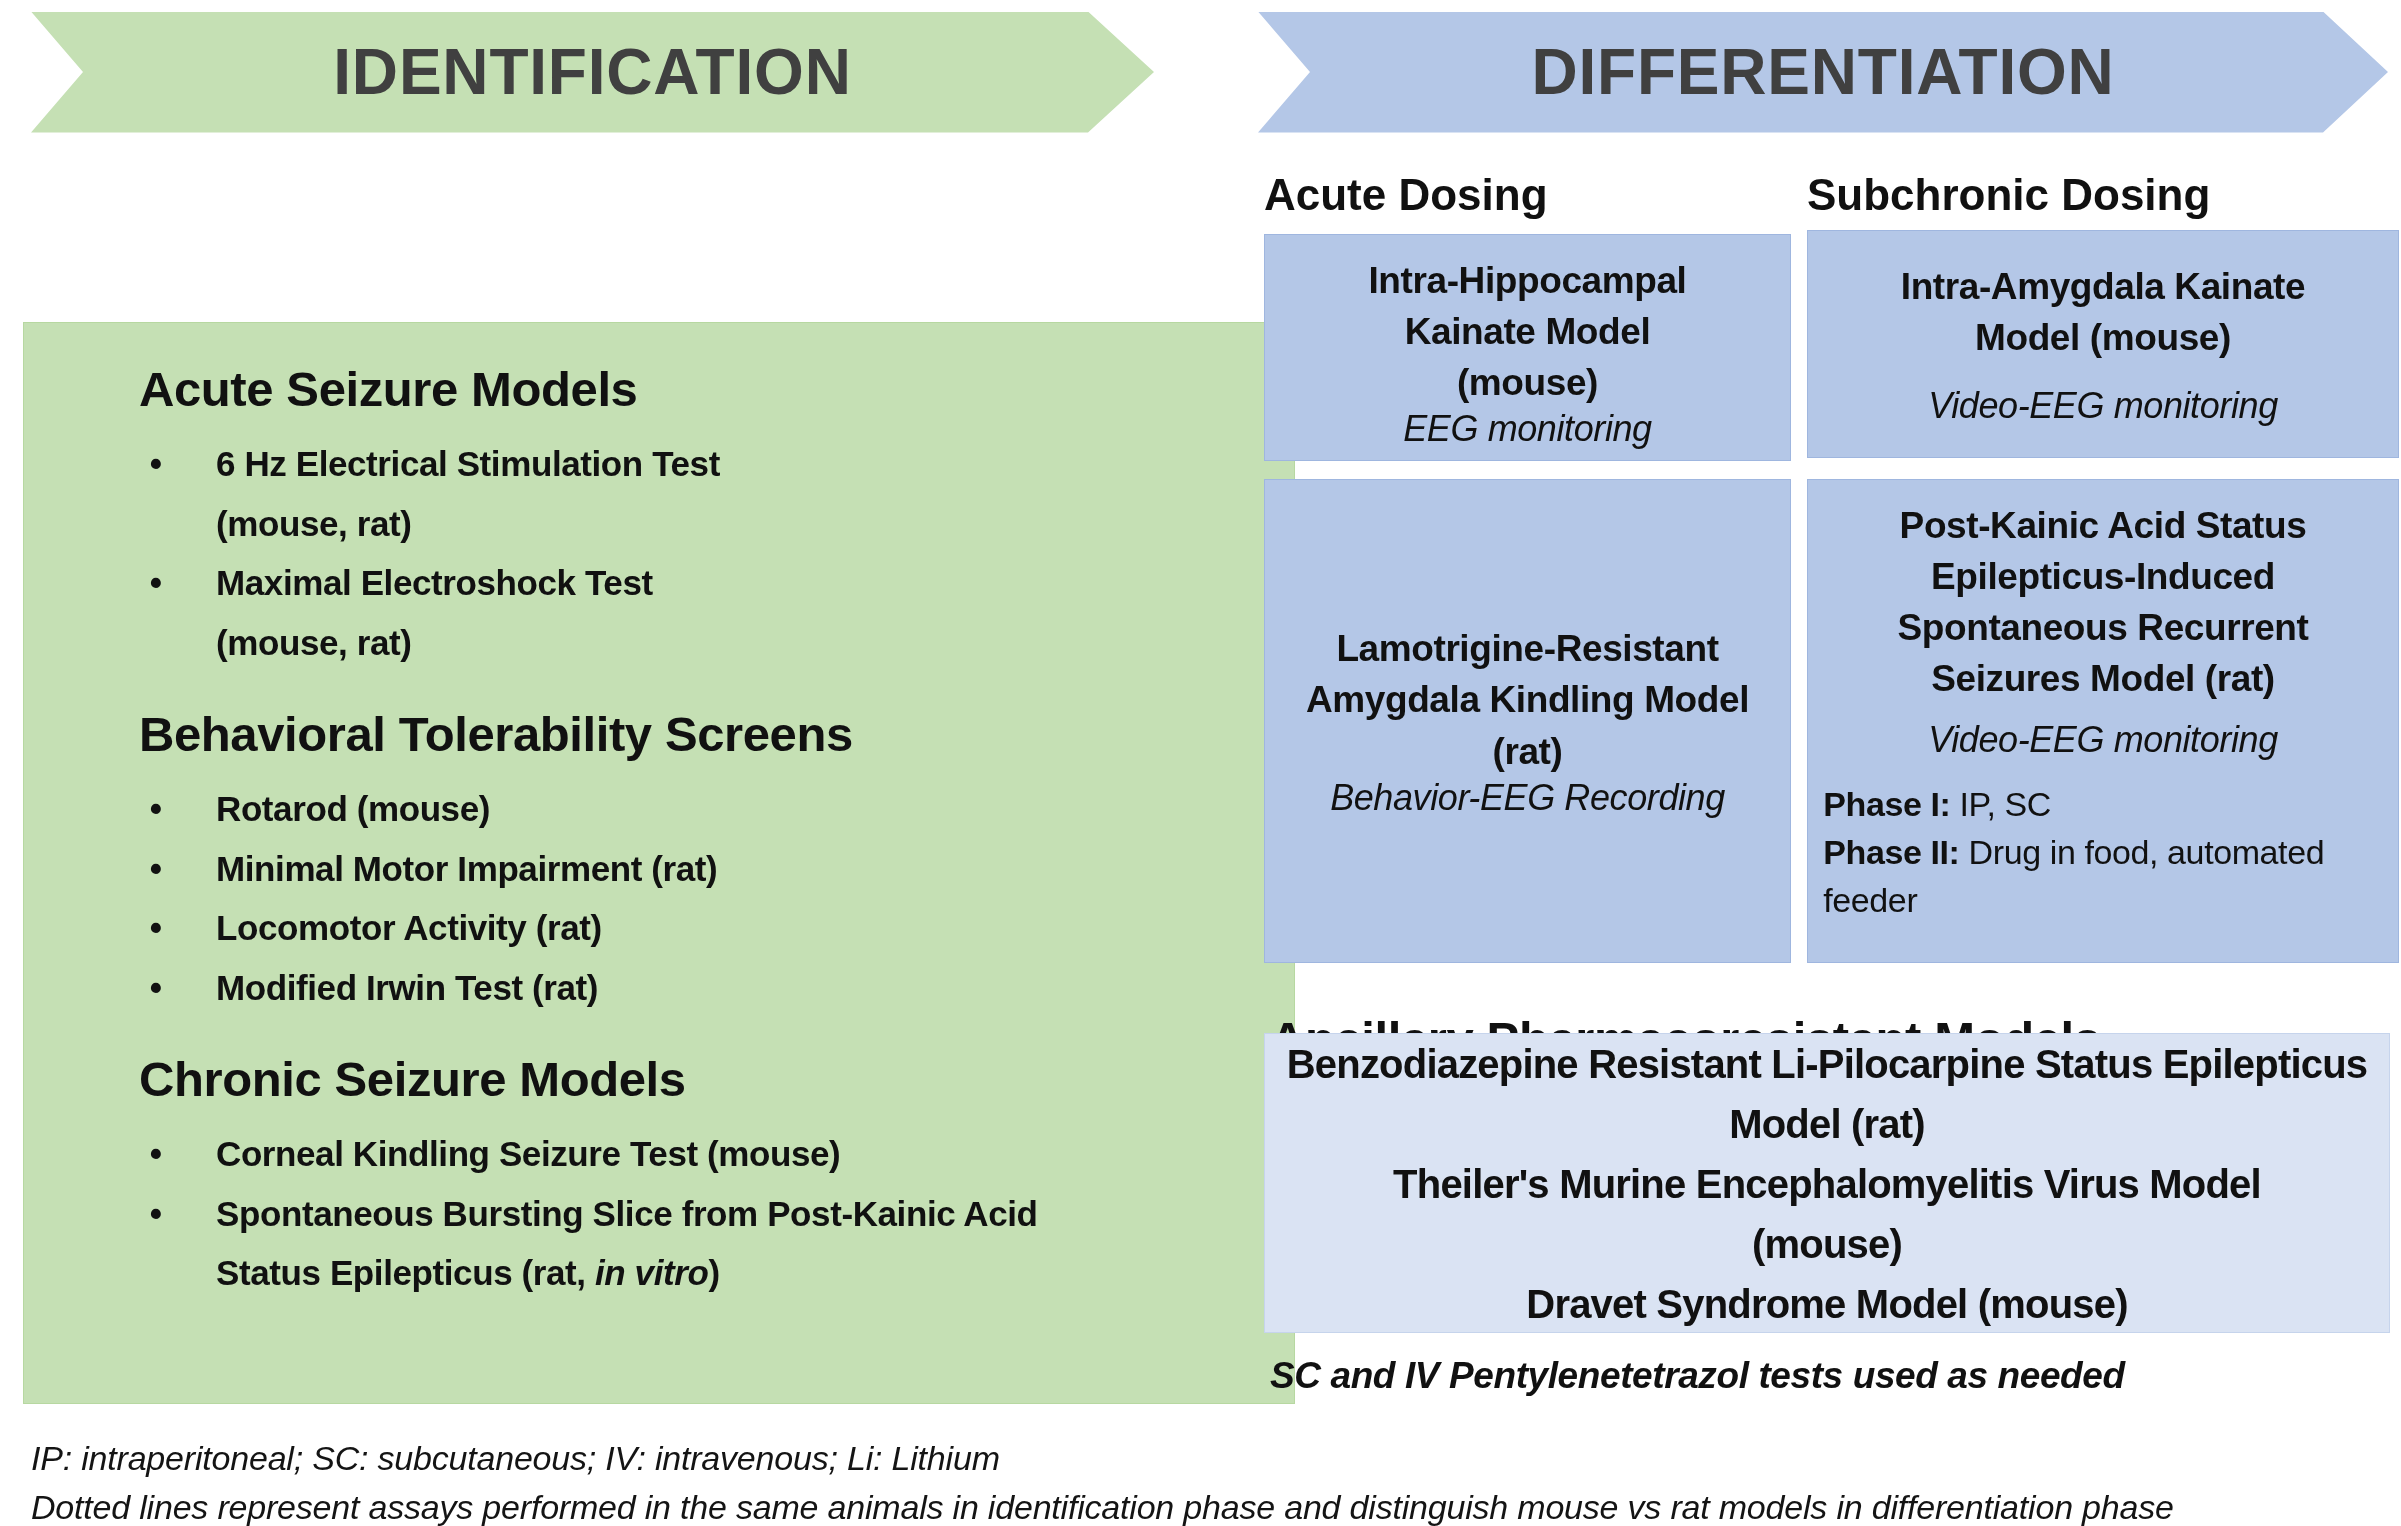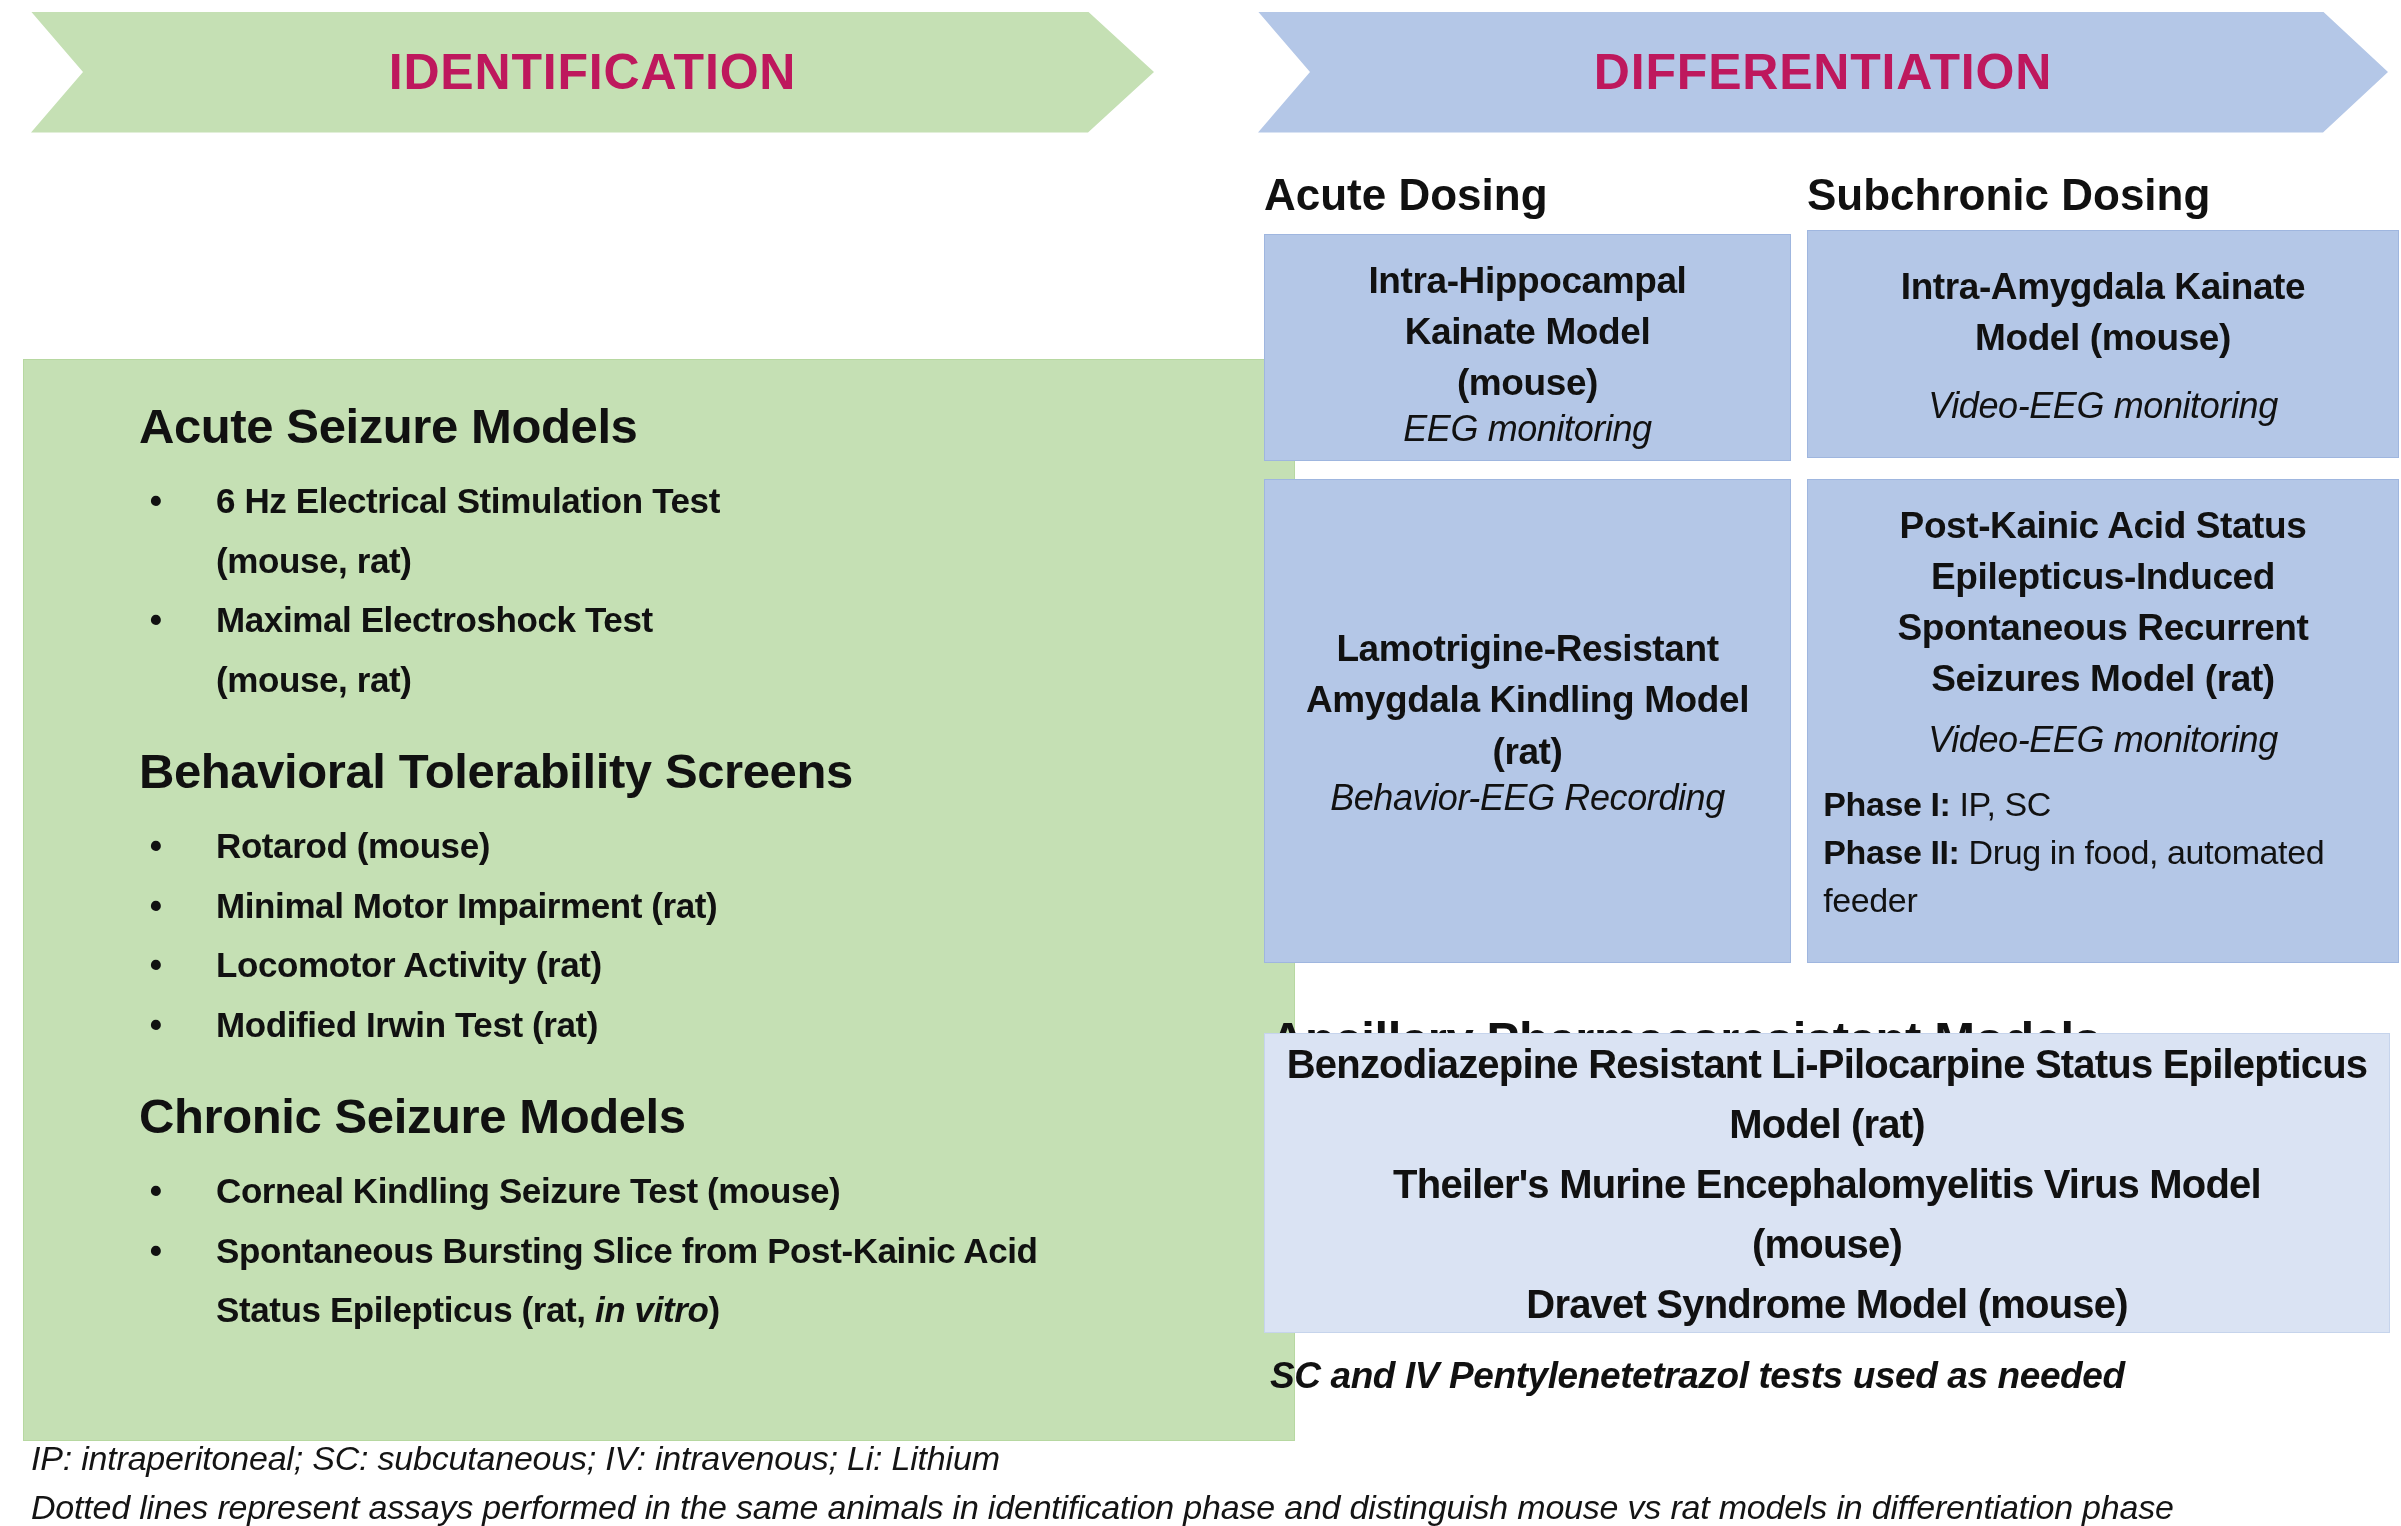--- a/index.html
+++ b/index.html
@@ -1,30 +1,30 @@
 <!DOCTYPE html>
 <html style="font-size:12.3px"><head>
 <meta charset="utf-8">
 <style>
   html,body{margin:0;padding:0;background:#ffffff;}
   .page{position:relative;width:2401px;height:1526px;background:#ffffff;
         font-family:"Liberation Sans",sans-serif;color:#111111;overflow:hidden;}
 
   
   .banner{position:absolute;top:11.5px;height:121px;display:flex;align-items:center;justify-content:center;}
-  .banner-text{font-weight:700;font-size:50px;letter-spacing:0.8px;color:#be185d;}
+  .banner-text{font-weight:700;font-size:64px;letter-spacing:0.8px;color:#404040;}
   .banner.green{left:31px;width:1123px;background:#c5e0b4;
     clip-path:polygon(0 0,1057px 0,100% 50%,1057px 100%,0 100%,52px 50%);}
   .banner.blue{left:1258px;width:1130px;background:#b4c7e7;
     clip-path:polygon(0 0,1065px 0,100% 50%,1065px 100%,0 100%,52px 50%);}
 
   
   .green-panel{position:absolute;left:23px;top:322px;width:1272px;height:1082px;
     background:#c5e0b4;border:1.5px solid #b7d8a1;box-sizing:border-box;
-    padding:38px 42px 0 115px;margin-top:37px;}
+    padding:38px 42px 0 115px;}
   .gp-section{margin-bottom:34px;}
   .gp-heading{font-size:49px;font-weight:700;margin:0 0 17px 0;letter-spacing:-0.4px;}
   ul.bullets{list-style:none;margin:0;padding:0;}
   li.bullet{position:relative;padding-left:77px;font-size:35px;font-weight:700;
     line-height:1.7;letter-spacing:-0.4px;}
   li.bullet::before{content:"\2022";position:absolute;left:10.7px;top:0;}
   .ml{white-space:pre-line;}
   .it{font-style:italic;}
 
   

